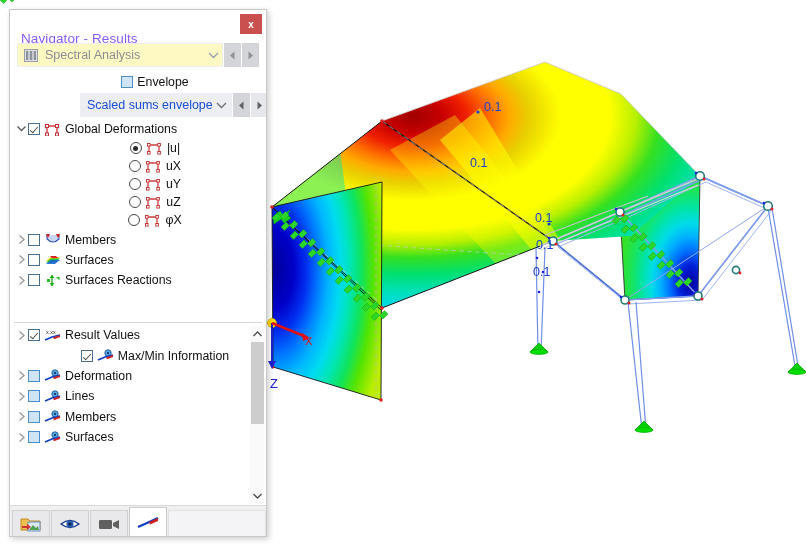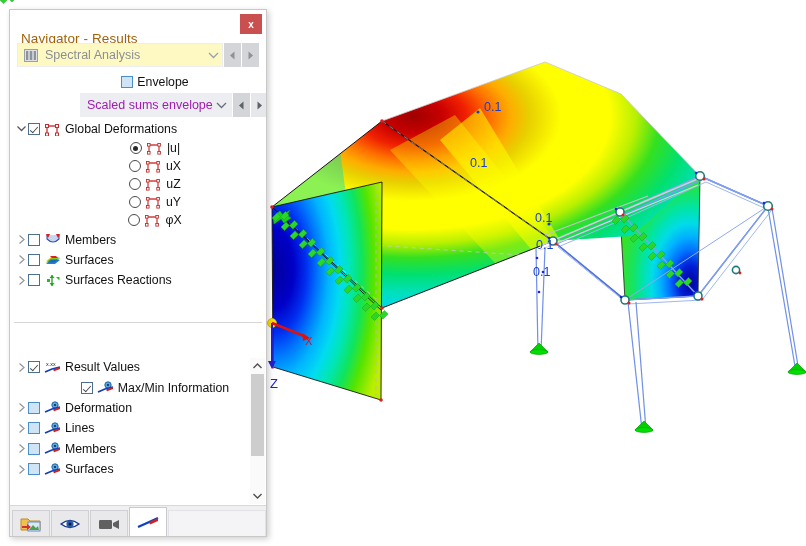--- a/index.html
+++ b/index.html
@@ -23,21 +23,21 @@
     box-shadow:2px 2px 6px rgba(0,0,0,.20);
     box-sizing:border-box;
     display:flex;flex-direction:column;
   }
   .titlebar{
     height:32px;flex:0 0 32px;background:#ffffff;
     display:flex;align-items:center;position:relative;
     border-bottom:1px solid #ffffff;
   }
   .title-text{
-    font-size:13.5px;color:#a16207;padding-left:11px;letter-spacing:.1px;margin-top:25px;
+    font-size:13.5px;color:#8b5cf6;padding-left:11px;letter-spacing:.1px;margin-top:25px;
   }
   .close-btn{
     position:absolute;right:4px;top:4px;width:22px;height:20px;
     background:#c9504f;border:none;color:#ffffff;
     font-size:10px;font-weight:bold;line-height:20px;text-align:center;
     cursor:pointer;font-family:"Liberation Sans",sans-serif;
   }
 
   
   .combo-row{
@@ -55,35 +55,35 @@
   }
   .combo .ico:after{
     content:"";position:absolute;left:1px;top:1px;right:1px;bottom:1px;
     background:
       linear-gradient(to right,#8d939b 0,#8d939b 2px,transparent 2px,transparent 4px,#8d939b 4px,#8d939b 6px,transparent 6px,transparent 8px,#8d939b 8px,#8d939b 10px,transparent 10px),
       linear-gradient(to bottom,#c7cbd1 0,#c7cbd1 100%);
   }
   .combo .cbtext{
     flex:1;font-size:12.5px;padding-left:7px;color:#8b8f94;white-space:nowrap;overflow:hidden;
   }
-  .combo.enabled .cbtext{color:#a21caf;}
+  .combo.enabled .cbtext{color:#1d4ed8;}
   .combo .chev{
     width:18px;flex:0 0 18px;display:flex;align-items:center;justify-content:center;
   }
   .combo .chev svg{display:block;}
   .spin{
     width:17px;flex:0 0 17px;margin-left:1px;background:#d3d5d9;
     display:flex;align-items:center;justify-content:center;cursor:pointer;
   }
   .spin.lite{background:#e6e7ea;}
   .spin svg{display:block;}
 
   
   .tree-pane{
-    position:relative;overflow:hidden;background:#ffffff;margin-top:32px;
+    position:relative;overflow:hidden;background:#ffffff;
   }
   #tree-top{flex:0 0 247px;margin-top:6px;}
   .divider{
     flex:0 0 1px;background:#d6d6d6;margin:2px 4px 2px 4px;
   }
   #tree-bottom{flex:1 1 auto;}
 
   .row{
     height:18px;display:flex;align-items:center;white-space:nowrap;
     font-size:12.3px;color:#111111;
@@ -493,36 +493,36 @@
         <span class="radio"></span>
         <span class="tico">
           <svg width="15" height="13">
               <path d="M2,11 L2,3 L12,3 L12,11" fill="none" stroke="#d04040" stroke-width="1.3"></path>
           <rect x="0.5" y="1.5" width="2.6" height="2.6" fill="#fff" stroke="#c03030" stroke-width=".9"></rect>
           <rect x="10.8" y="1.5" width="2.6" height="2.6" fill="#fff" stroke="#c03030" stroke-width=".9"></rect>
           <rect x="0.5" y="9.5" width="2.6" height="2.6" fill="#fff" stroke="#c03030" stroke-width=".9"></rect>
           <rect x="10.8" y="9.5" width="2.6" height="2.6" fill="#fff" stroke="#c03030" stroke-width=".9"></rect>
             </svg>
         </span>
-        <span class="lbl">uZ</span>
+        <span class="lbl">uY</span>
       </div>
 
       <div class="row i1">
         <span class="exp"></span>
         <span class="radio"></span>
         <span class="tico">
           <svg width="15" height="13">
               <path d="M2,11 L2,3 L12,3 L12,11" fill="none" stroke="#d04040" stroke-width="1.3"></path>
           <rect x="0.5" y="1.5" width="2.6" height="2.6" fill="#fff" stroke="#c03030" stroke-width=".9"></rect>
           <rect x="10.8" y="1.5" width="2.6" height="2.6" fill="#fff" stroke="#c03030" stroke-width=".9"></rect>
           <rect x="0.5" y="9.5" width="2.6" height="2.6" fill="#fff" stroke="#c03030" stroke-width=".9"></rect>
           <rect x="10.8" y="9.5" width="2.6" height="2.6" fill="#fff" stroke="#c03030" stroke-width=".9"></rect>
             </svg>
         </span>
-        <span class="lbl">uY</span>
+        <span class="lbl">uZ</span>
       </div>
 
       <div class="row i1">
         <span class="exp"></span>
         <span class="radio"></span>
         <span class="tico">
           <svg width="15" height="13">
               <path d="M2,11 L2,3 L12,3 L12,11" fill="none" stroke="#d04040" stroke-width="1.3"></path>
           <rect x="0.5" y="1.5" width="2.6" height="2.6" fill="#fff" stroke="#c03030" stroke-width=".9"></rect>
           <rect x="10.8" y="1.5" width="2.6" height="2.6" fill="#fff" stroke="#c03030" stroke-width=".9"></rect>

